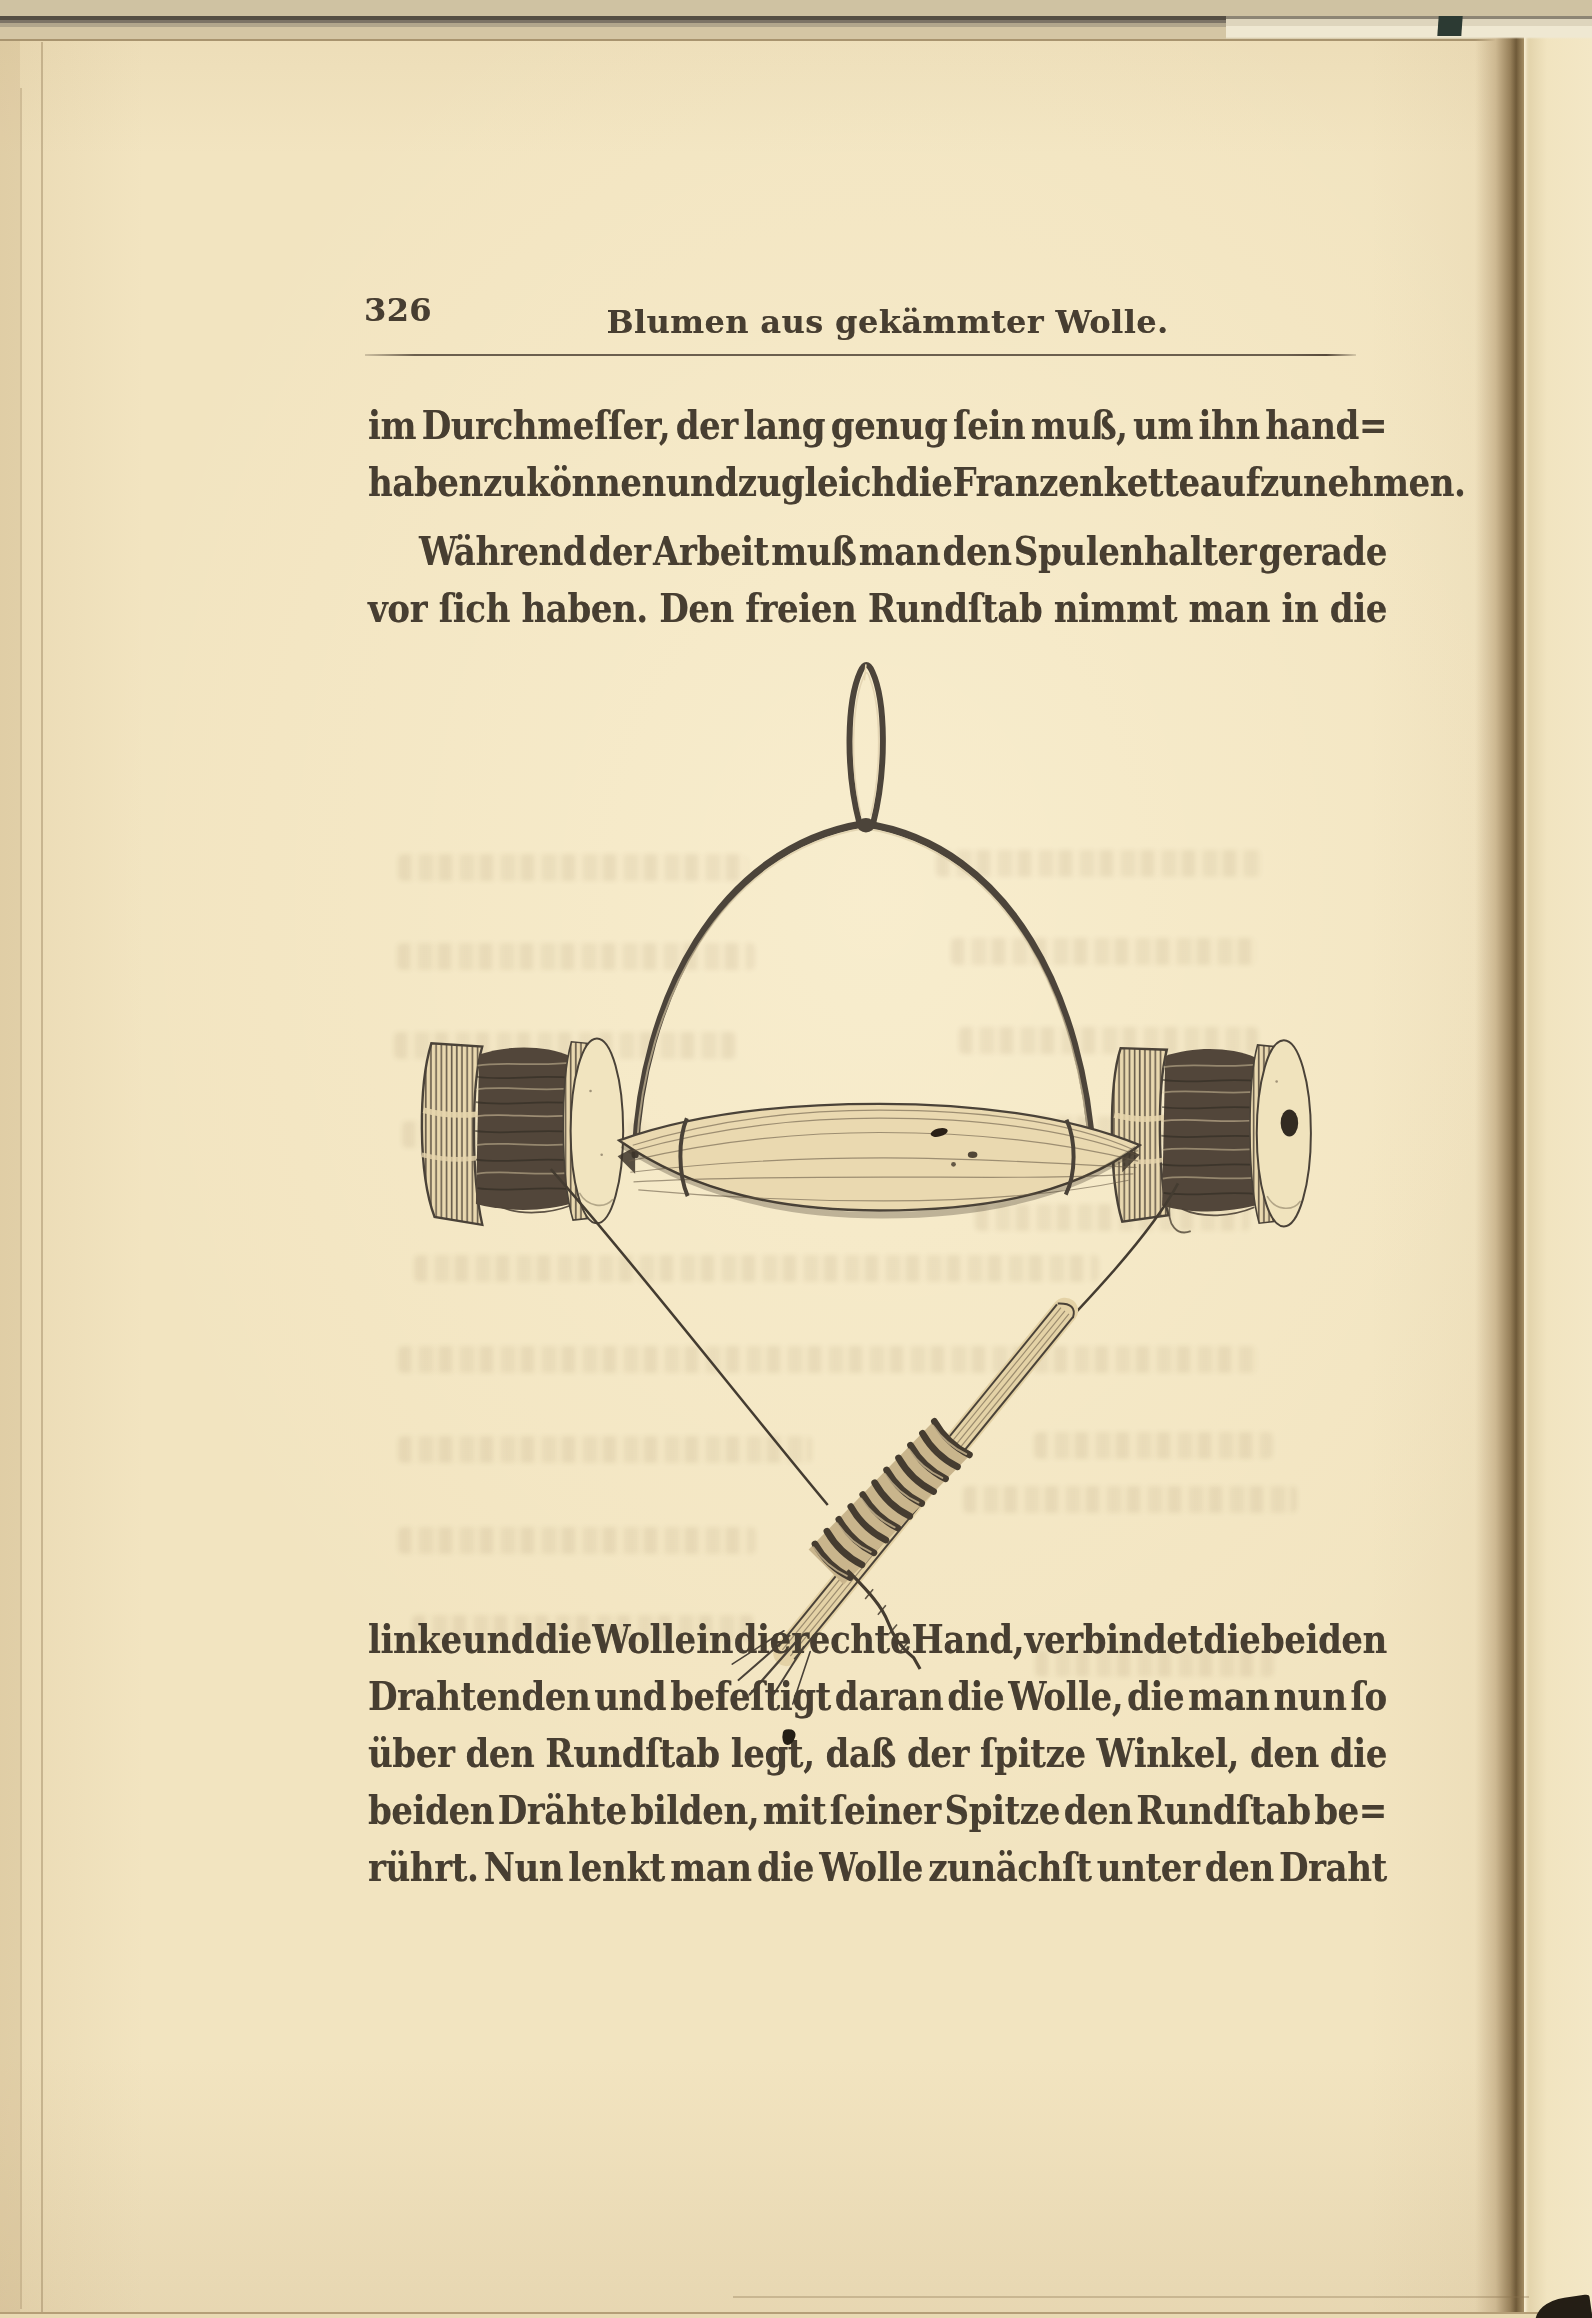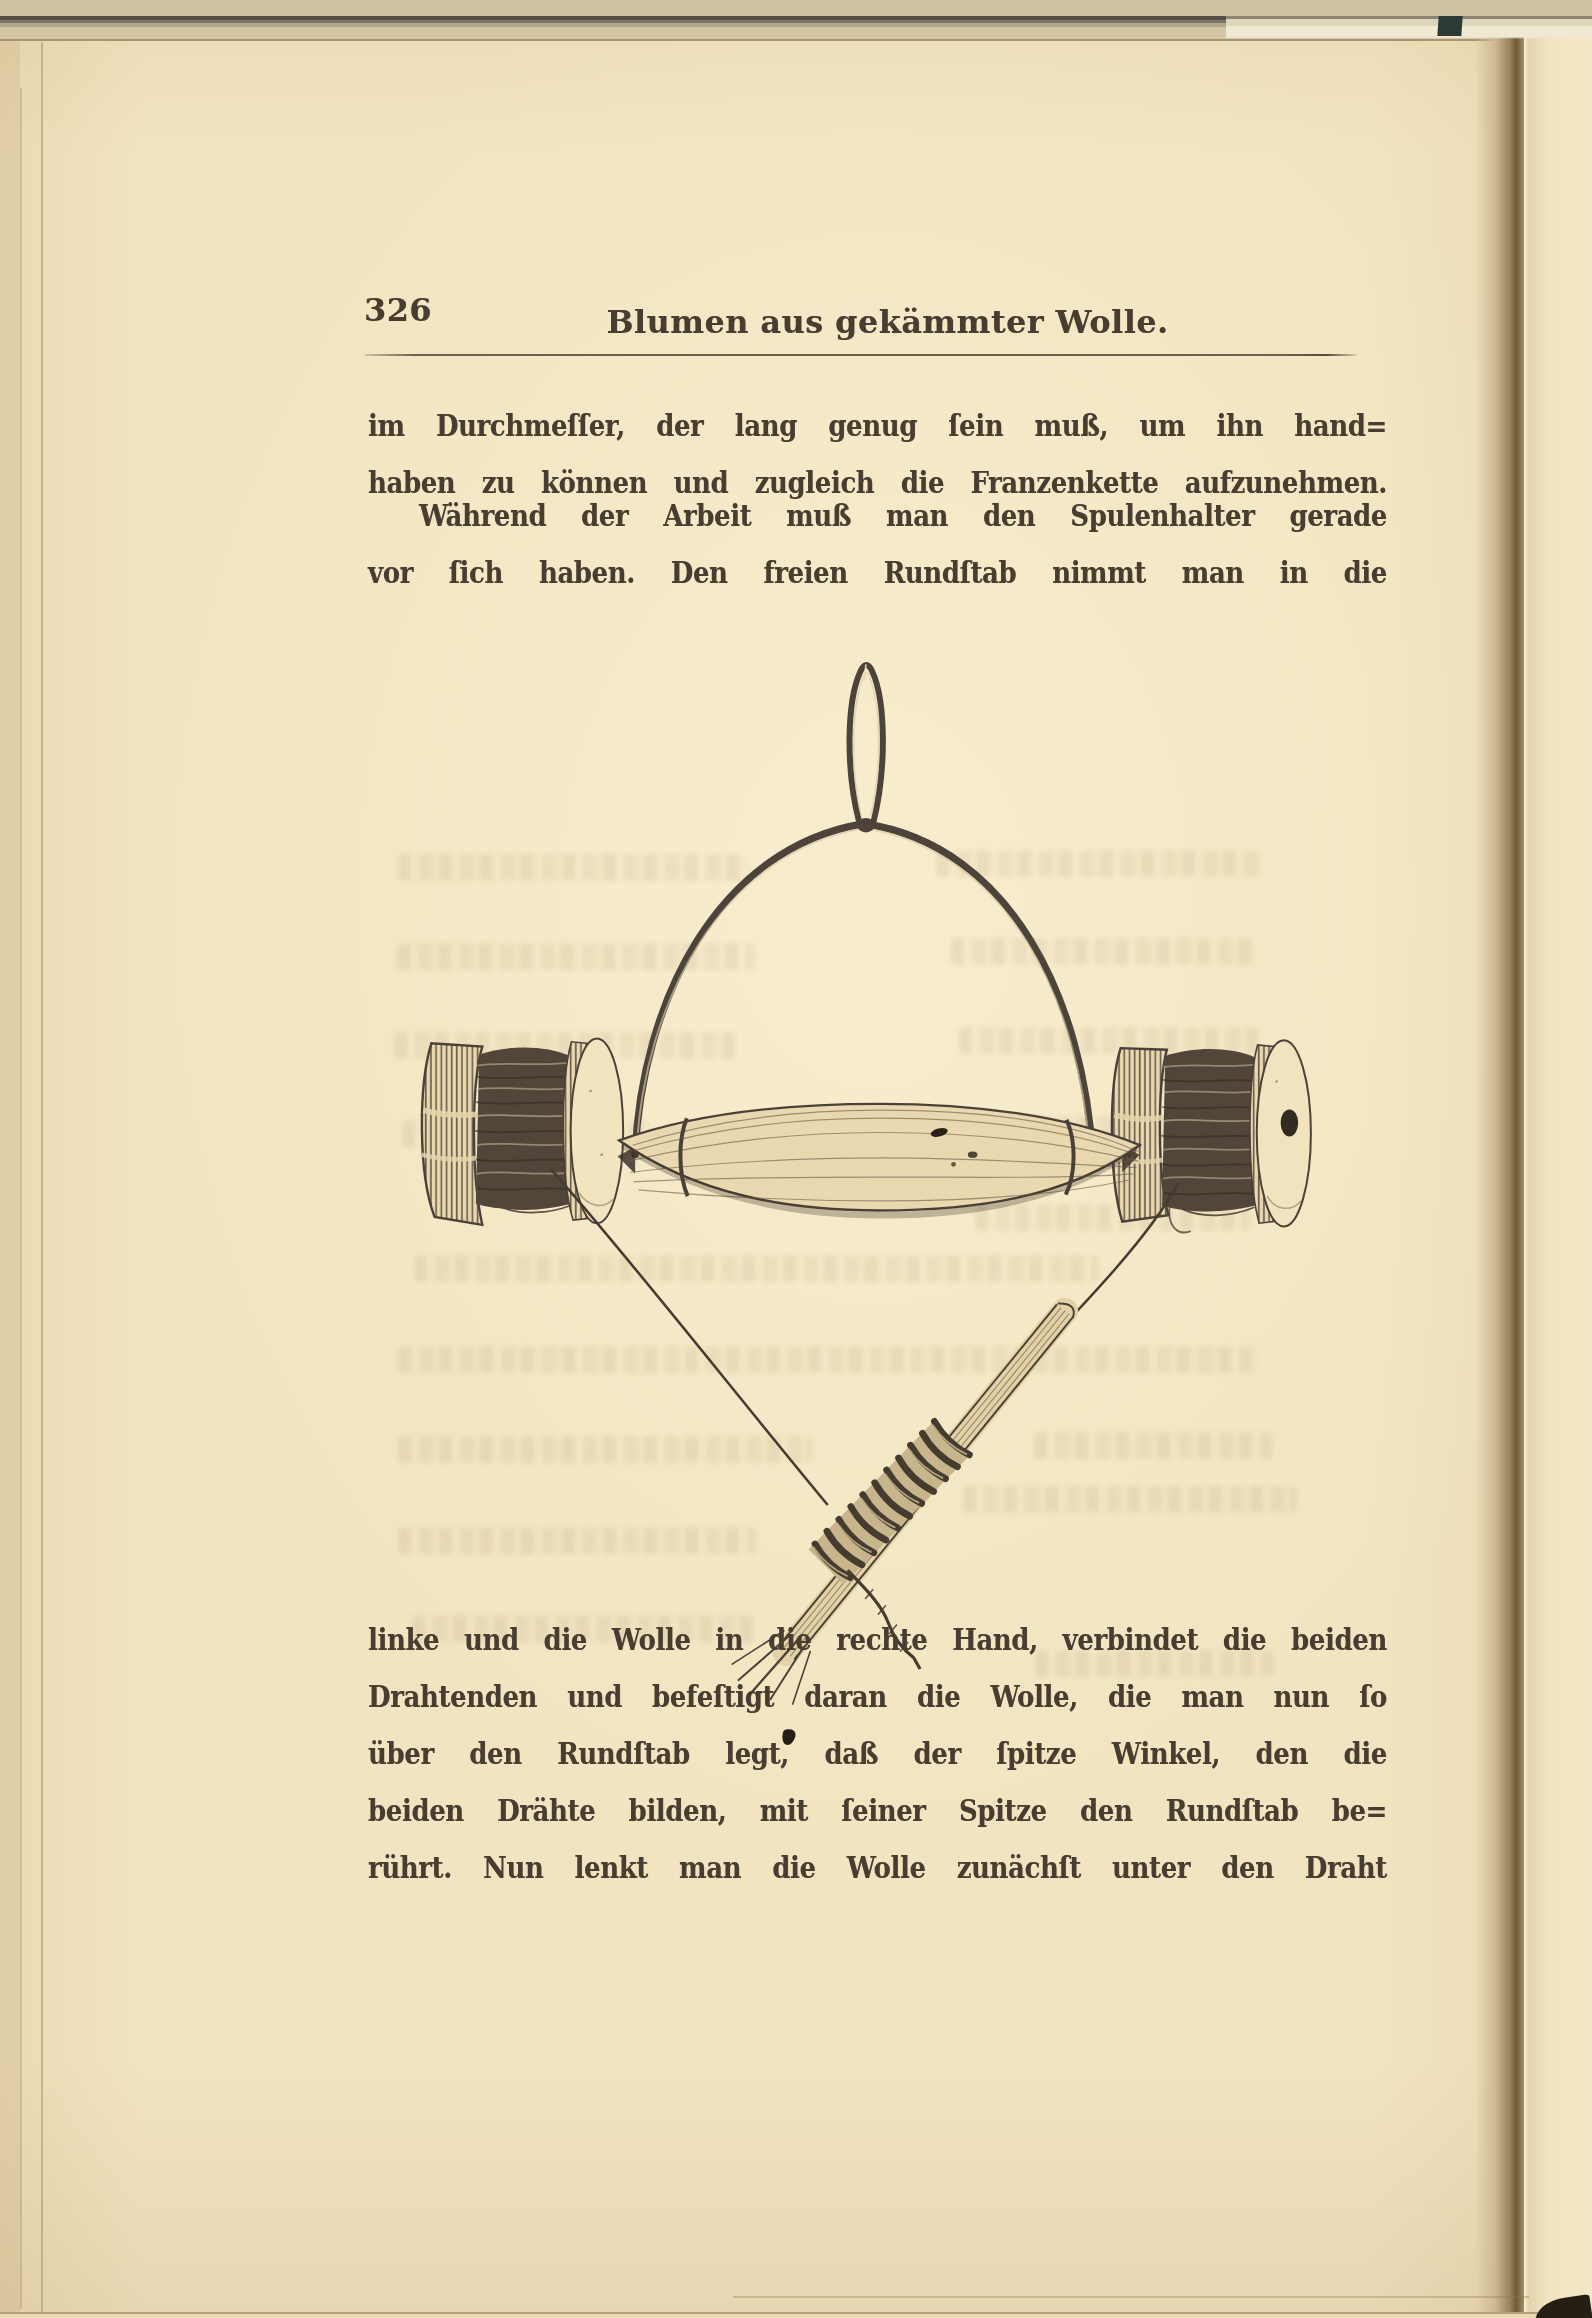--- a/index.html
+++ b/index.html
@@ -28,22 +28,22 @@
   .left-strip{position:absolute;left:0;top:24px;width:20px;height:2295px;background:rgba(190,163,118,.22);z-index:5;}
   .bottom-hairline{position:absolute;left:733px;top:2280px;width:796px;height:1.6px;background:rgba(140,115,80,.33);z-index:6;}
   .bottom-edge{position:absolute;left:0;top:2296px;width:1592px;height:22px;z-index:6;
     background:linear-gradient(180deg,#b59e77 0 1.6px,#e9dab3 1.6px 10.4px,#cdb88e 10.4px 12px,#e0cda3 12px 22px);}
   .corner-blot{position:absolute;left:1535px;top:2282px;width:57px;height:37px;background:#241e15;border-radius:70% 10% 0 55%;z-index:8;transform:rotate(-8deg);}
   
   .pagenum{position:absolute;left:364px;top:275px;font-size:32px;font-weight:bold;color:#473e31;letter-spacing:0.4px;z-index:3;text-shadow:0.2px 0.2px 0.6px rgba(70,58,44,.45);}
   .htitle{position:absolute;left:557px;top:287px;width:661px;text-align:center;font-size:32px;font-weight:bold;color:#473e31;letter-spacing:0.4px;z-index:3;text-shadow:0.2px 0.2px 0.6px rgba(70,58,44,.45);}
   .hrule{position:absolute;left:365px;top:338px;width:991px;height:2.4px;z-index:3;
     background:linear-gradient(90deg,rgba(95,82,64,.25),#6b5f4e 5%,#6b5f4e 93%,#56493a 97%,rgba(95,82,64,.2));}
-  .para{position:absolute;left:368px;width:1019px;color:#473e31;font-weight:bold;font-size:26px;letter-spacing:-0.4px;z-index:3;text-shadow:0.2px 0.2px 0.6px rgba(70,58,44,.45);}
-  .p1{top:382px;} .p2{top:472px;} .p3{top:1596px;}
+  .para{position:absolute;left:368px;width:1019px;color:#473e31;font-weight:bold;font-size:34px;letter-spacing:-0.4px;z-index:3;text-shadow:0.2px 0.2px 0.6px rgba(70,58,44,.45);}
+  .p1{top:382px;} .p2{top:508px;} .p3{top:1596px;}
   .jline{display:flex;justify-content:space-between;align-items:baseline;height:57px;line-height:57px;white-space:pre;transform:scaleY(1.14);transform-origin:50% 55%;}
   .jline.indent{padding-left:51px;}
   .inkblot{position:absolute;left:782px;top:1713px;width:12.7px;height:16px;background:#241e15;border-radius:58% 42% 50% 50%/30% 35% 65% 70%;z-index:4;transform:rotate(14deg);}
   
   .ghost{position:absolute;height:27px;border-radius:4.8px;z-index:1;filter:blur(2.4px);opacity:.85;
     background:repeating-linear-gradient(90deg, rgba(146,120,82,.15) 0 12.7px, rgba(146,120,82,.02) 12.7px 21px, rgba(146,120,82,.12) 21px 35px, rgba(146,120,82,.03) 35px 41px);}
   
   .figure{position:absolute;left:382px;top:629px;z-index:2;}
 </style>
 </head>

